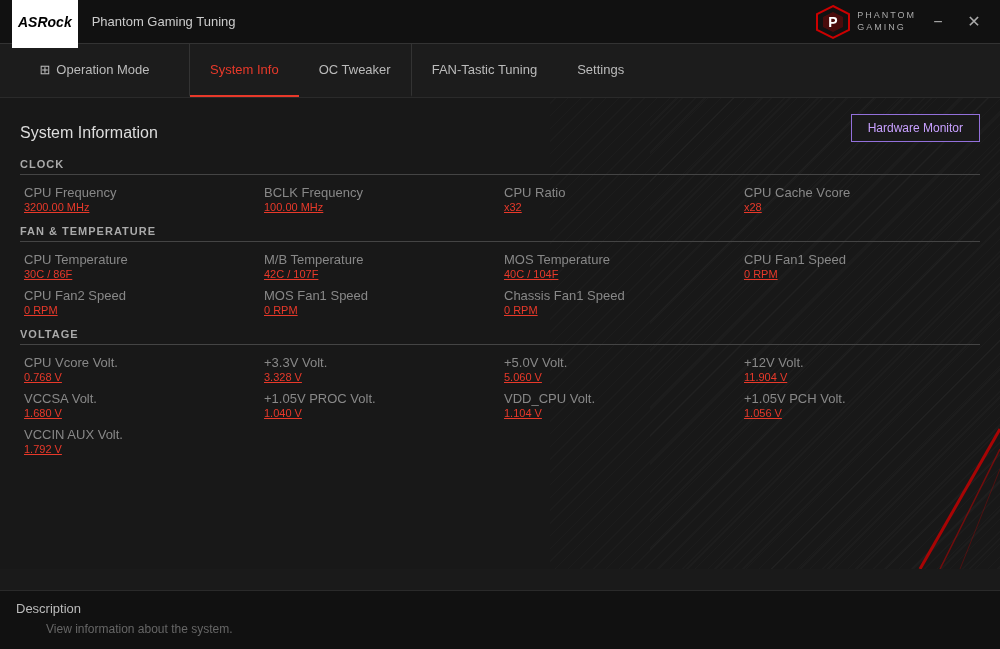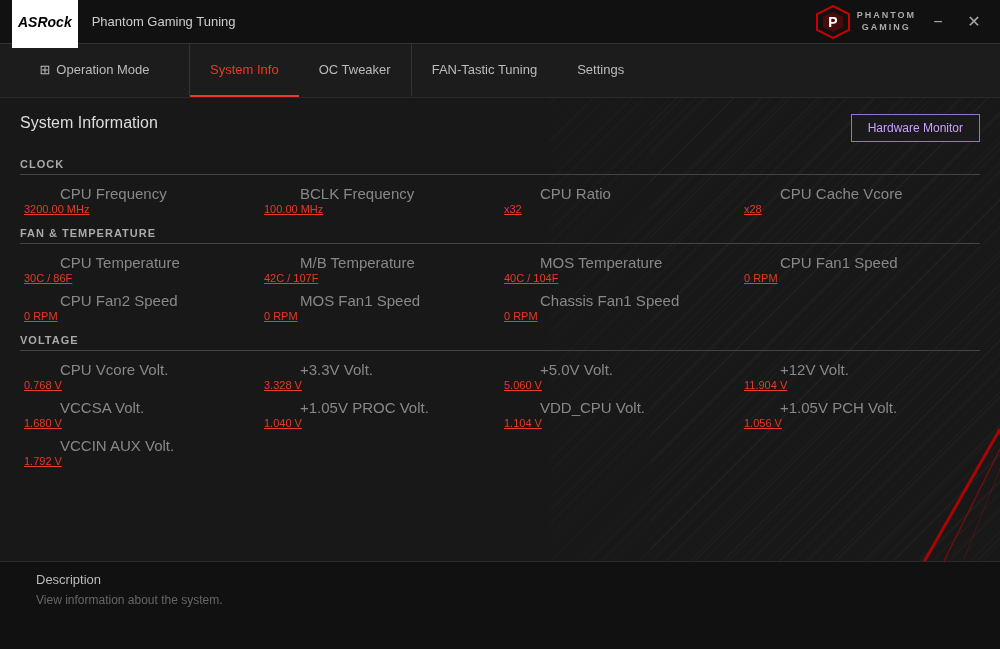--- a/index.html
+++ b/index.html
@@ -49,25 +49,24 @@
       align-items: center;
       gap: 6px;
     }
     #phantom-gaming-logo .pg-icon {
       width: 36px;
       height: 36px;
     }
     #phantom-gaming-text {
       font-size: 10px;
       color: #aaa;
-      text-align: center;
+      text-align: left;
       line-height: 1.3;
       letter-spacing: 1px;
       text-transform: uppercase;
-      font-weight: bold;
     }
     .titlebar-btn {
       background: none;
       border: none;
       color: #aaa;
       font-size: 16px;
       width: 28px;
       height: 28px;
       cursor: pointer;
       display: flex;
@@ -134,21 +133,21 @@
 
     #content-area {
       padding: 16px 20px;
       position: relative;
       z-index: 1;
     }
 
     
     #sys-info-header {
       display: flex;
-      align-items: flex-start;
+      align-items: flex-end;
       justify-content: space-between;
       margin-bottom: 16px;
     }
     #sys-info-title {
       color: #ddd;
       font-size: 16px;
       font-weight: normal;
     }
     #hardware-monitor-btn {
       background: #1a1a1a;
@@ -178,23 +177,22 @@
       grid-template-columns: 1fr 1fr 1fr 1fr;
       gap: 4px 0;
       margin-bottom: 10px;
     }
     .data-cell {
       display: flex;
       flex-direction: column;
       padding: 2px 4px;
     }
     .data-label {
-      font-size: 15px;
+      font-size: 13px;
       color: #888;
-      margin-left: 36px;
     }
     .data-value {
       font-size: 11px;
       color: #e8392a;
       margin-top: 1px;
       text-decoration: underline;
     }
 
     
     #description-bar {
@@ -390,16 +388,16 @@
     </div>
   </div>
 
   <svg style="position:absolute; bottom:0; right:0; width:140px; height:200px; pointer-events:none;" viewBox="0 0 140 200">
     <line x1="140" y1="60" x2="60" y2="200" stroke="#cc0000" stroke-width="3" opacity="0.8"></line>
     <line x1="140" y1="80" x2="80" y2="200" stroke="#cc0000" stroke-width="1.5" opacity="0.5"></line>
     <line x1="140" y1="100" x2="100" y2="200" stroke="#cc0000" stroke-width="1" opacity="0.3"></line>
   </svg>
 </div>
 
-<div id="description-bar" style="height:88px; background:#111; border-top:1px solid #2a2a2a; padding:10px 36px;">
+<div id="description-bar" style="height:59px; background:#111; border-top:1px solid #2a2a2a; padding:10px 16px;">
   <div id="description-title" style="font-size:13px; color:#bbb; margin-bottom:6px;">Description</div>
-  <div id="description-text" style="font-size:12px; color:#666;">View information about the system.</div>
+  <div id="description-text" style="font-size:12px; color:#666;margin-left:30px;">View information about the system.</div>
 </div>
 
 </body></html>

